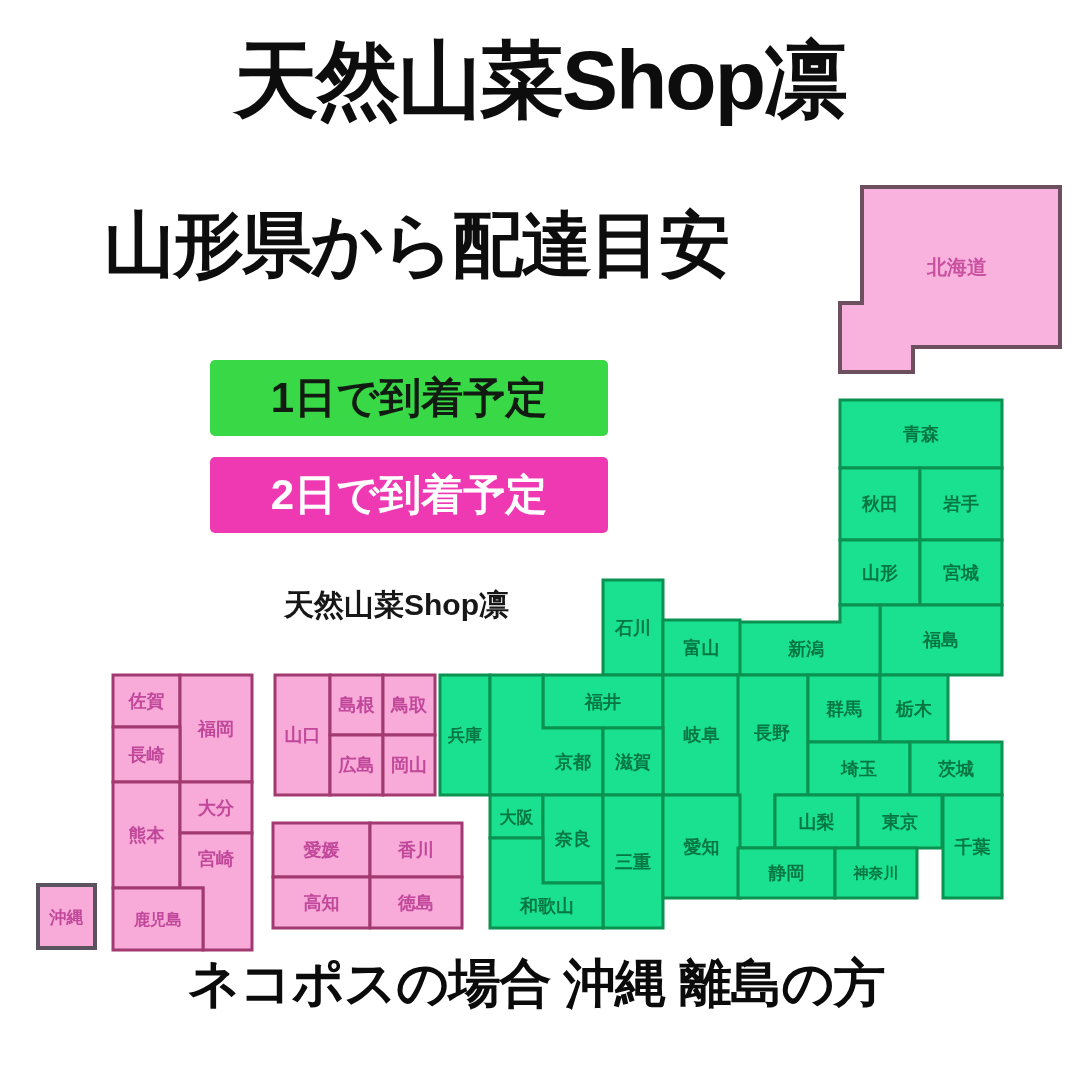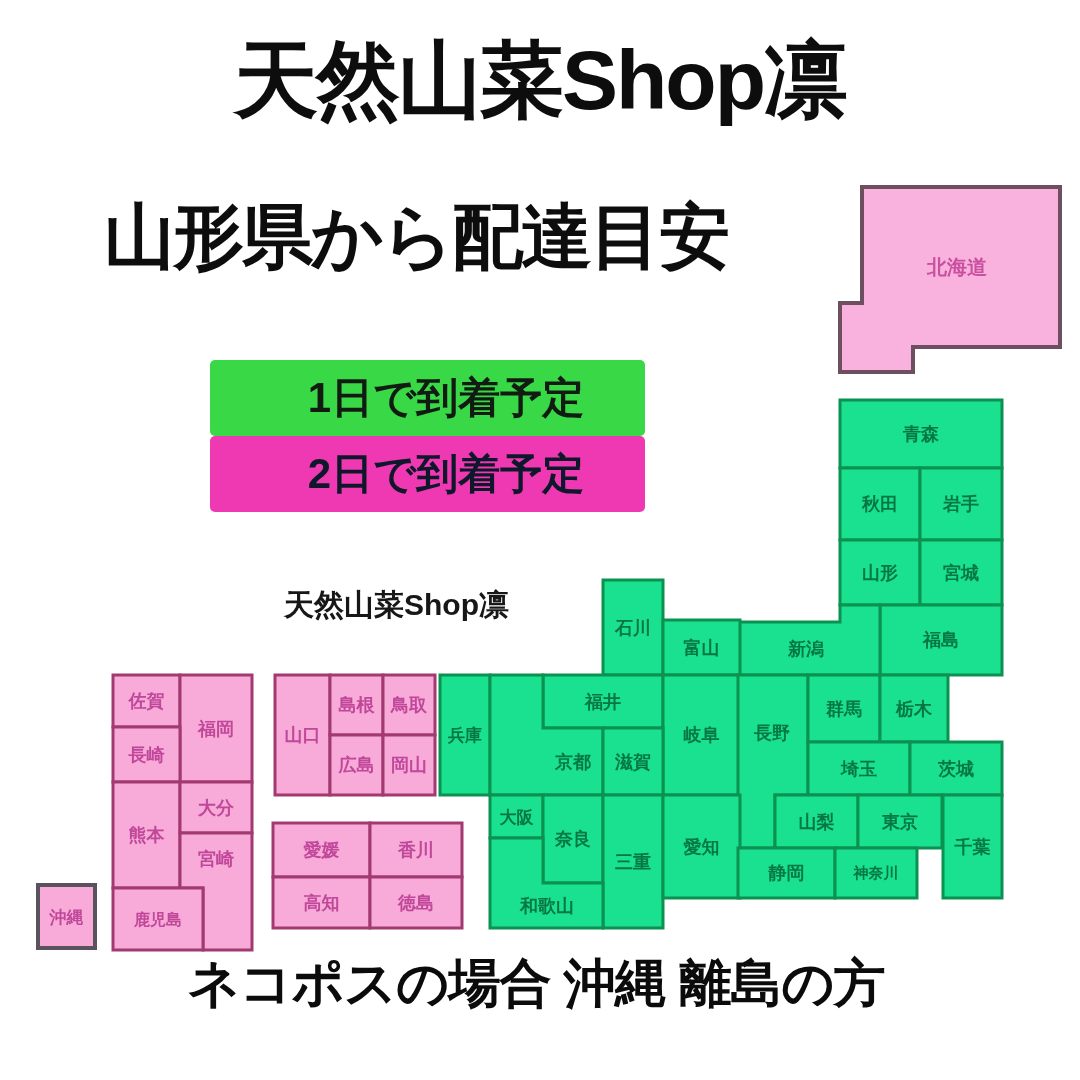--- a/index.html
+++ b/index.html
@@ -5,28 +5,28 @@
   html,body{margin:0;padding:0;background:#ffffff;}
   .canvas{
     position:relative;width:1080px;height:1080px;background:#ffffff;
     overflow:hidden;font-family:"Liberation Sans","DejaVu Sans",sans-serif;
   }
   .page-title{
     position:absolute;top:24px;left:0;width:1080px;text-align:center;
     font-size:84px;font-weight:bold;color:#0d0d0d;letter-spacing:-2px;white-space:nowrap;
   }
   .page-subtitle{
-    position:absolute;top:190px;left:104px;
+    position:absolute;top:198px;left:104px;
     font-size:71px;font-weight:bold;color:#0d0d0d;letter-spacing:-2px;white-space:nowrap;
   }
   .legend{position:absolute;left:210px;top:360px;width:398px;}
   .legend-bar{
-    width:398px;height:76px;border-radius:5px;
+    width:398px;height:76px;margin-bottom:21px;border-radius:5px;
     display:flex;align-items:center;justify-content:center;
-    font-size:42px;font-weight:bold;white-space:nowrap;padding-left:37px;
+    font-size:42px;font-weight:bold;white-space:nowrap;
   }
   .watermark{
     position:absolute;left:284px;top:585px;
     font-size:30px;font-weight:bold;color:#171717;white-space:nowrap;
   }
   .footer{
     position:absolute;left:0;top:954px;width:1072px;text-align:center;
     font-size:52px;font-weight:bold;color:#0b0b0b;line-height:58px;letter-spacing:-1px;
   }
   #map-svg{position:absolute;left:0;top:0;width:1080px;height:1080px;}
@@ -138,21 +138,21 @@
     </svg>
 
   <div class="page-title">天然山菜Shop凛</div>
 
   <div class="page-subtitle">山形県から配達目安</div>
 
   <div class="legend">
     <div class="legend-bar" style="background: rgb(56, 216, 71); color: rgb(17, 27, 17);">
       <span>1日で到着予定</span>
     </div>
-    <div class="legend-bar" style="background: rgb(238, 57, 179); color: #0f172a;">
+    <div class="legend-bar" style="background: rgb(238, 57, 179); color: #ffffff;">
       <span>2日で到着予定</span>
     </div>
   </div>
 
   <div class="watermark">天然山菜Shop凛</div>
 
   <div class="footer">
     <div>ネコポスの場合 沖縄 離島の方</div>
   </div>
 

